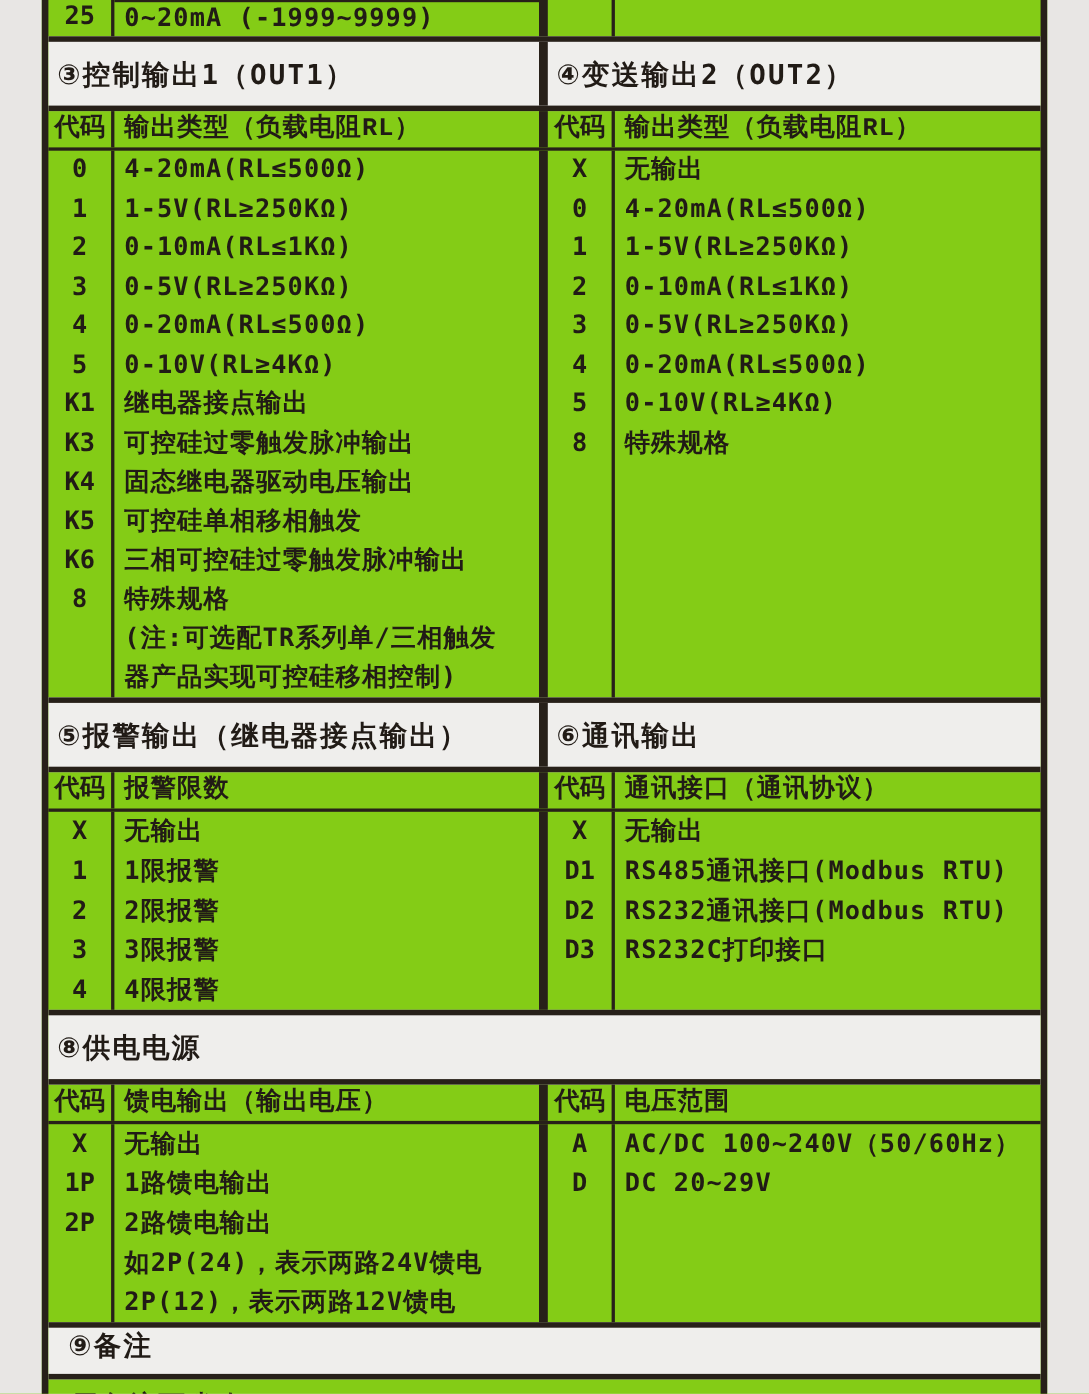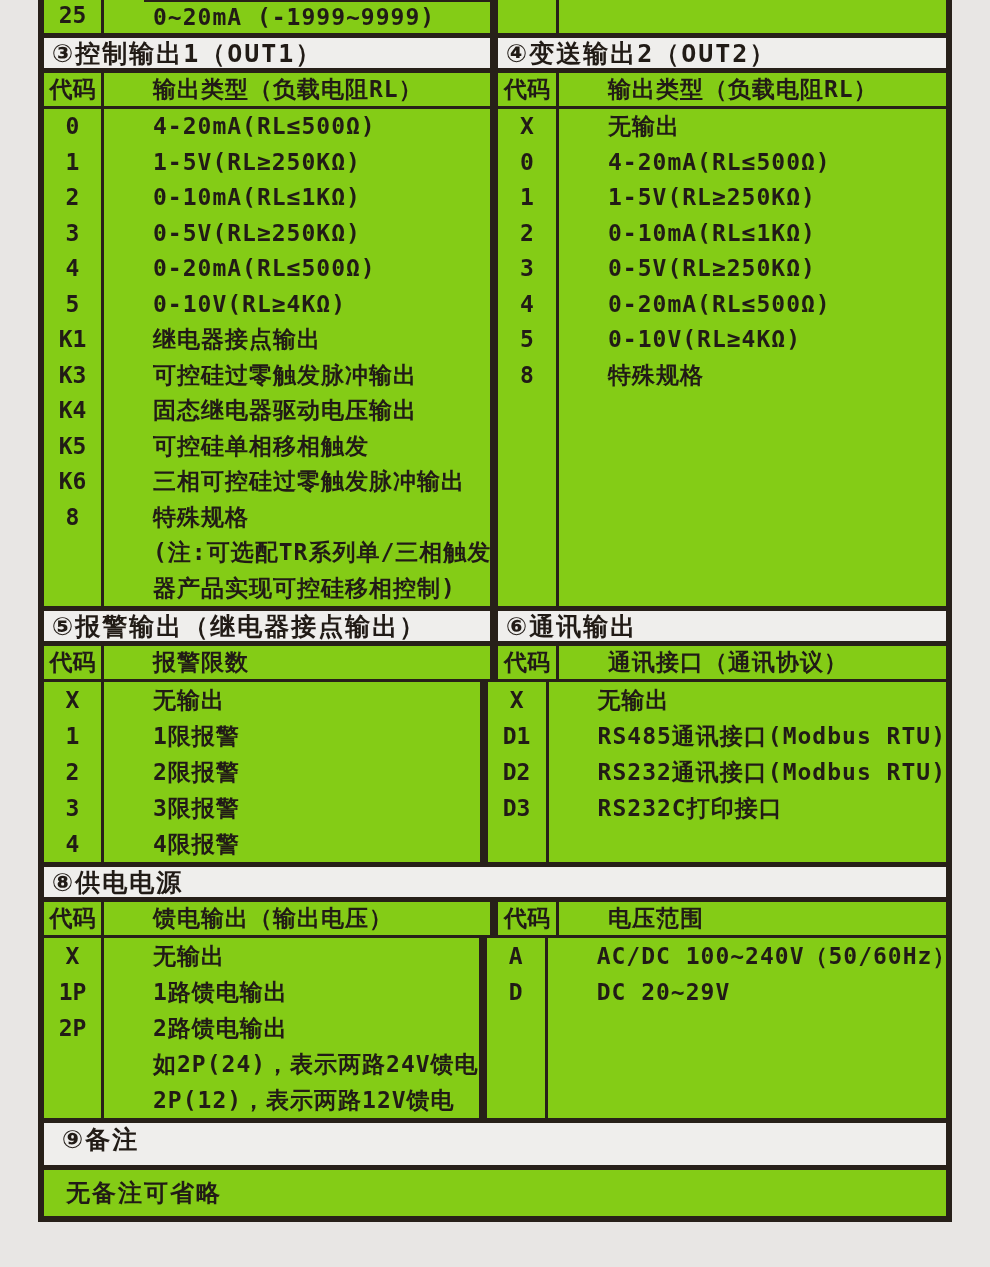--- a/index.html
+++ b/index.html
@@ -20,39 +20,39 @@
     border-bottom:6px solid #272019;
     background:#84cc16;
   }
   .row{display:flex;}
   .half{display:flex;box-sizing:border-box;}
   .half.l{width:454px;border-right:8px solid #272019;}
   .half.r{flex:1;}
   .code-col{width:57px;display:flex;flex-direction:column;align-items:center;flex-shrink:0;}
   .half.r .code-col{width:58px;}
   .vdiv{width:3px;background:#272019;flex-shrink:0;}
-  .desc-col{flex:1;display:flex;flex-direction:column;padding-left:9px;overflow:hidden;margin-left:40px;}
+  .desc-col{flex:1;display:flex;flex-direction:column;padding-left:9px;overflow:hidden;}
   .line{height:var(--lh,36px);line-height:var(--lh,36px);white-space:nowrap;font-size:23px;letter-spacing:1px;}
   .code-col .line{letter-spacing:0;}
   
   .prow{height:33px;}
   .prow .line{height:33px;line-height:30px;}
   .prow .desc-top{border-top:2px solid #272019;}
   
   .band{
     border-top:5px solid #272019;
     border-bottom:5px solid #272019;
     background:#efeeec;
   }
-  .band .half{height:30px;align-items:center;padding-left:8px;text-align:right;}
+  .band .half{height:58px;align-items:center;padding-left:8px;text-align:right;}
   .band-title{font-size:25px;letter-spacing:2px;white-space:nowrap;}
   .band.full{display:flex;align-items:flex-start;height:42px;padding-left:18px;}
   
   .hrow{height:33px;border-bottom:3px solid #272019;}
-  .hrow .line{height:33px;line-height:33px;}
+  .hrow .line{height:33px;line-height:33px;font-family:Liberation Mono, monospace;}
   .hrow .code-col .line{font-size:23px;}
   
   .darea{align-items:stretch;}
   .remark-row{height:46px;line-height:46px;font-size:24px;letter-spacing:2px;padding-left:22px;white-space:nowrap;}
 </style>
 </head>
 <body>
 
 <div class="spec-table">
 

